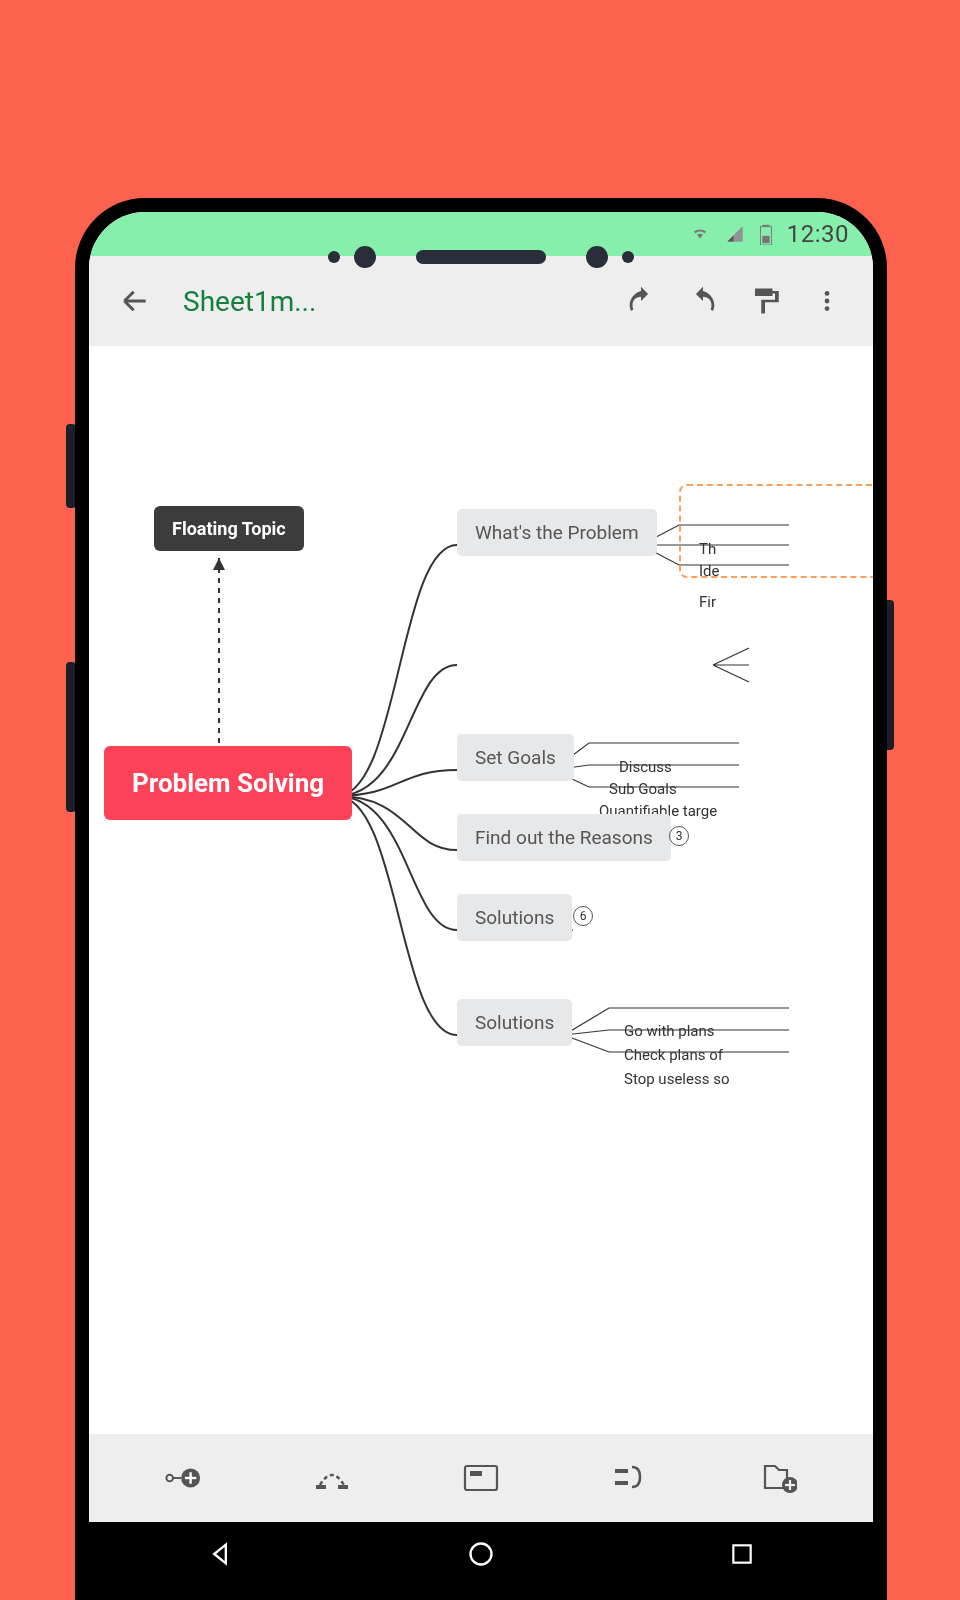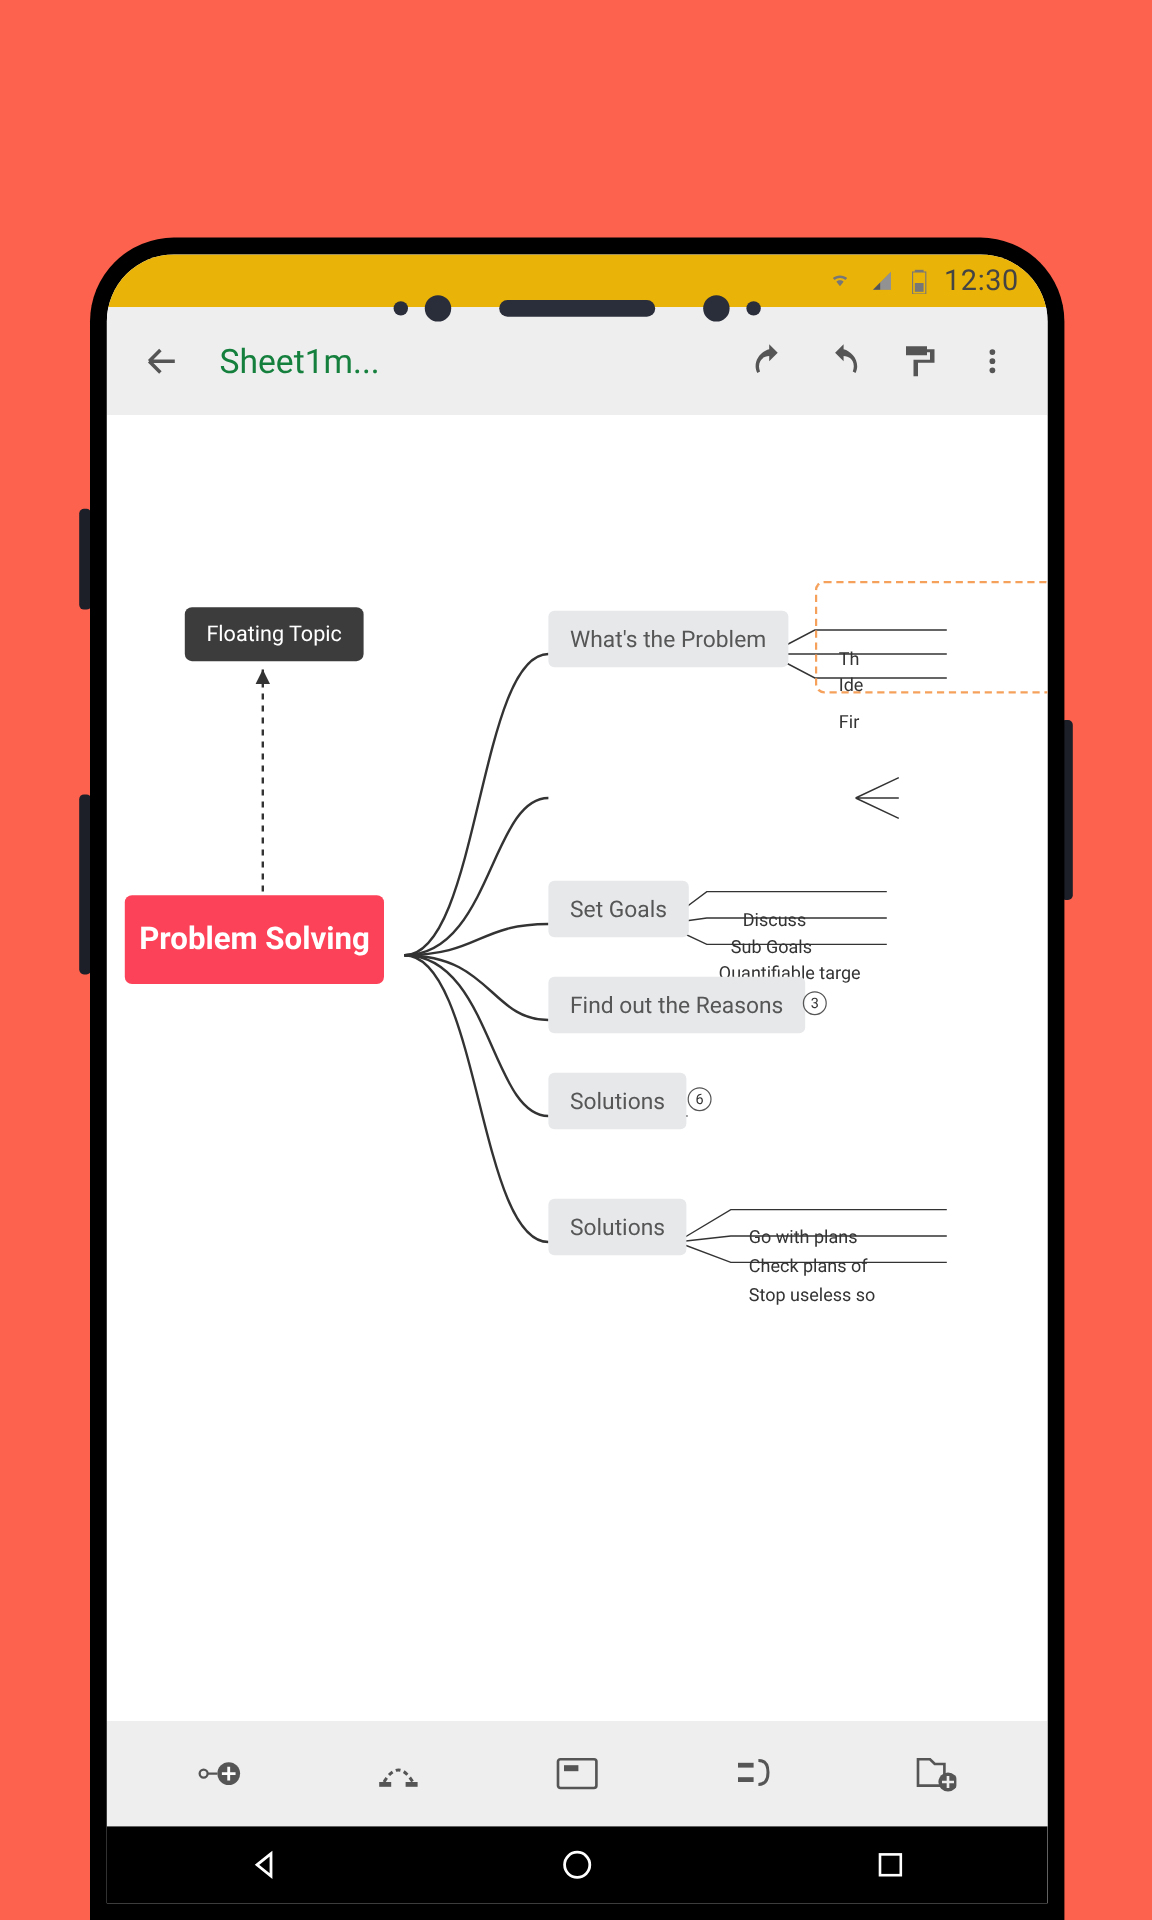--- a/index.html
+++ b/index.html
@@ -51,21 +51,21 @@
 
 
 .side-btn { position: absolute; background: #1d1f28; border-radius: 4px; }
 .side-btn.left1 { left: 66px; top: 424px; width: 10px; height: 84px; }
 .side-btn.left2 { left: 66px; top: 662px; width: 10px; height: 150px; }
 .side-btn.right1 { right: 66px; top: 600px; width: 10px; height: 150px; }
 
 
 .status-bar {
   height: 44px;
-  background: #eab308;
+  background: #86efac;
   display: flex;
   justify-content: flex-end;
   align-items: center;
   gap: 14px;
   padding: 0 24px 0 0;
   color: #5a5a5a;
   font-size: 24px;
 }
 .status-time { color: #444; font-weight: 400; letter-spacing: 0.5px; }
 
@@ -103,32 +103,32 @@
   height: calc(100% - 44px - 90px - 88px - 64px);
   background: #fff;
   overflow: hidden;
 }
 
 .floating-topic {
   position: absolute;
   background: #3c3c3c;
   color: #fff;
   font-size: 18px;
-  font-weight: 400;
+  font-weight: 700;
   padding: 12px 18px;
   border-radius: 6px;
 }
 
 .center-node {
   position: absolute;
   background: #fc4258;
   color: #fff;
   font-size: 26px;
   font-weight: 700;
-  padding: 22px 12px;
+  padding: 22px 28px;
   border-radius: 6px;
   white-space: nowrap;
 }
 
 .child-node {
   position: absolute;
   background: #e6e8ea;
   color: #565656;
   font-size: 19px;
   padding: 12px 18px;

